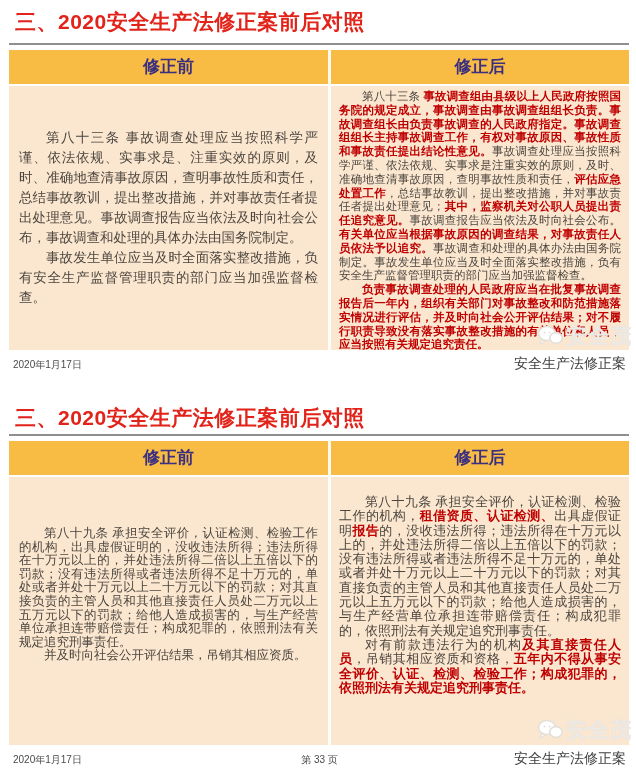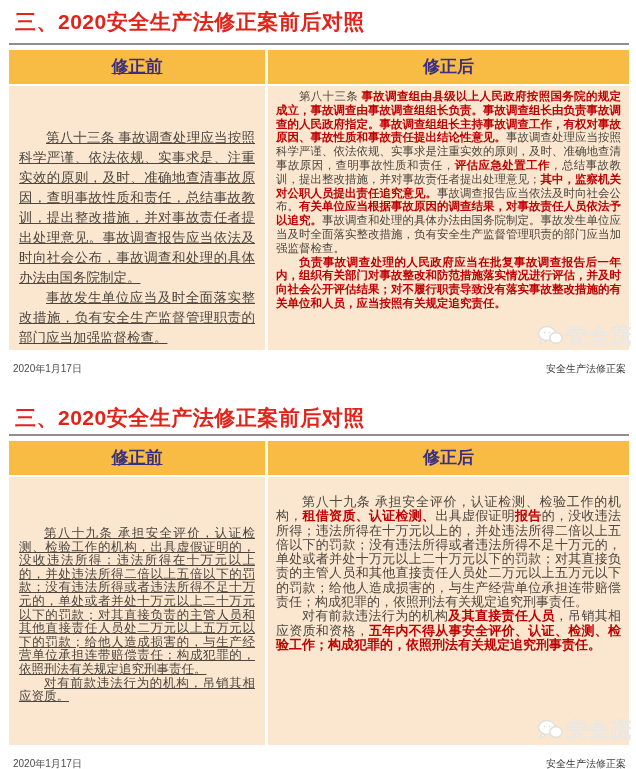--- a/index.html
+++ b/index.html
@@ -18,43 +18,43 @@
   .s2 .slide-title { margin-bottom:2px; }
   .rule { border-top:2px solid #8f8f8f; margin:0 0 5px 0; }
 
   .tbl { width:100%; }
   .tbl-head { display:flex; background:var(--header-bg,#f8bb43); }
   .cell { box-sizing:border-box; }
   .head {
     font-size:17px; font-weight:bold; color:var(--header-ink,#3a2f80);
     text-align:center; padding:5px 0 6px;
   }
-  .col-before { width:259px; border-right:3px solid rgba(255,255,255,0.92);text-decoration:underline; }
+  .col-before { width:322px; border-right:3px solid rgba(255,255,255,0.92); }
   .col-after { flex:1;border-radius:8px; }
 
   .tbl-body { display:flex; background:var(--cell-bg,#fbe7d0); margin-top:2px; }
   .body1 { height:264px; }
   .body2 { height:268px; }
 
   .law-text { text-align:justify; word-break:break-all; color:#4c463f; overflow:hidden; }
   .law-para { margin:0; text-indent:2em; }
   .em-red { color:var(--emphasis-red,#bf0000); font-weight:bold; }
 
   .txt-before1 { padding:42px 10px 0 10px; font-size:13.5px; line-height:20px; }
   .txt-after1  { padding:4px 8px 0 8px;  font-size:11.5px; line-height:13.8px; }
   .txt-before2 { padding:50px 10px 0 10px; font-size:12.5px; line-height:13.6px; }
   .txt-after2  { padding:18px 8px 0 8px; font-size:13px;   line-height:14.3px; }
 
   .footer {
-    display:flex; align-items:baseline; margin-top:12px; padding:0 3px 0 4px;
+    display:flex; align-items:baseline; margin-top:5px; padding:0 3px 0 4px;
     font-size:10px; color:#4a4a4a;
   }
   .f-date { flex:1; text-align:left; }
   .f-page { flex:1; text-align:center; }
-  .f-brand { flex:1; text-align:right; color:#3d3d3d; font-size:10px; }
+  .f-brand { flex:1; text-align:right; color:#3d3d3d; font-size:14px; }
 
   .watermark {
     position:absolute; right:4px; display:flex; align-items:center; gap:3px;
     pointer-events:none;
   }
   .s1 .watermark { top:322px; }
   .s2 .watermark { top:320px; }
   .wm-text {
     font-size:21px; font-weight:bold; color:#eceae6;
     text-shadow:0 0 1px #dcd8d2; letter-spacing:1px;
@@ -102,30 +102,31 @@
   <div class="slide-title">三、2020安全生产法修正案前后对照</div>
   <div class="rule"></div>
   <div class="tbl">
     <div class="tbl-head">
       <div class="cell head col-before">修正前</div>
       <div class="cell head col-after">修正后</div>
     </div>
     <div class="tbl-body body2">
       <div class="cell col-before law-text txt-before2">
           <p class="law-para"><span>第八十九条  承担安全评价，认证检测、检验工作的机构，出具虚假证明的，没收违法所得；违法所得在十万元以上的，并处违法所得二倍以上五倍以下的罚款；没有违法所得或者违法所得不足十万元的，单处或者并处十万元以上二十万元以下的罚款；对其直接负责的主管人员和其他直接责任人员处二万元以上五万元以下的罚款；给他人造成损害的，与生产经营单位承担连带赔偿责任；构成犯罪的，依照刑法有关规定追究刑事责任。</span></p>
-          <p class="law-para"><span>对有前款违法行为的机构，吊销其相应资质。</span></p>
+          <p class="law-para"><span>并及时向社会公开评估结果，吊销其相应资质。</span></p>
         </div>
       <div class="cell col-after law-text txt-after2">
           <p class="law-para"><span>第八十九条  承担安全评价，认证检测、检验工作的机构，</span><span class="em-red">租借资质、认证检测、</span><span>出具虚假证明</span><span class="em-red">报告</span><span>的，没收违法所得；违法所得在十万元以上的，并处违法所得二倍以上五倍以下的罚款；没有违法所得或者违法所得不足十万元的，单处或者并处十万元以上二十万元以下的罚款；对其直接负责的主管人员和其他直接责任人员处二万元以上五万元以下的罚款；给他人造成损害的，与生产经营单位承担连带赔偿责任；构成犯罪的，依照刑法有关规定追究刑事责任。</span></p>
           <p class="law-para"><span>对有前款违法行为的机构</span><span class="em-red">及其直接责任人员</span><span>，吊销其相应资质和资格，</span><span class="em-red">五年内不得从事安全评价、认证、检测、检验工作；构成犯罪的，依照刑法有关规定追究刑事责任。</span></p>
         </div>
     </div>
   </div>
   <div class="footer">
     <span class="f-date">2020年1月17日</span>
+    <span class="f-page">第 33 页</span>
     <span class="f-brand">安全生产法修正案</span>
   </div>
   <div class="watermark">
     <svg width="26" height="22" viewBox="0 0 26 22">
       <ellipse cx="10" cy="8.5" rx="8.5" ry="7" fill="#ffffff" stroke="#e3e0da" stroke-width="1.6"></ellipse>
       <path d="M5 14.5 L3.2 19 L8 16.5 Z" fill="#ffffff" stroke="#e3e0da" stroke-width="1.2"></path>
       <ellipse cx="19" cy="13" rx="6.2" ry="5.4" fill="#ffffff" stroke="#e3e0da" stroke-width="1.6"></ellipse>
       <circle cx="7.5" cy="7.5" r="0.9" fill="#e3e0da"></circle>
       <circle cx="12.5" cy="7.5" r="0.9" fill="#e3e0da"></circle>
     </svg>

